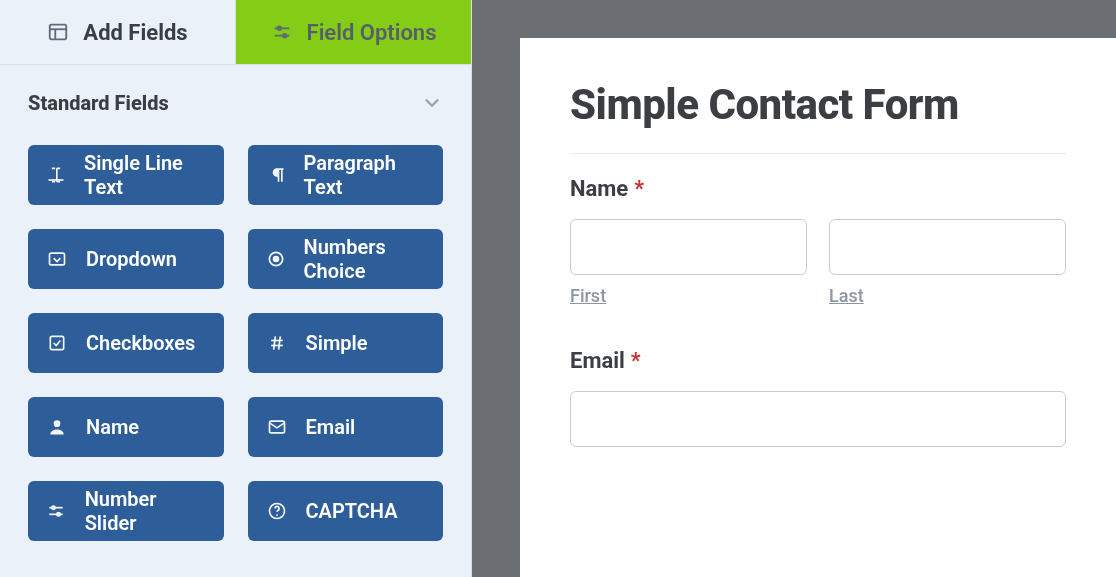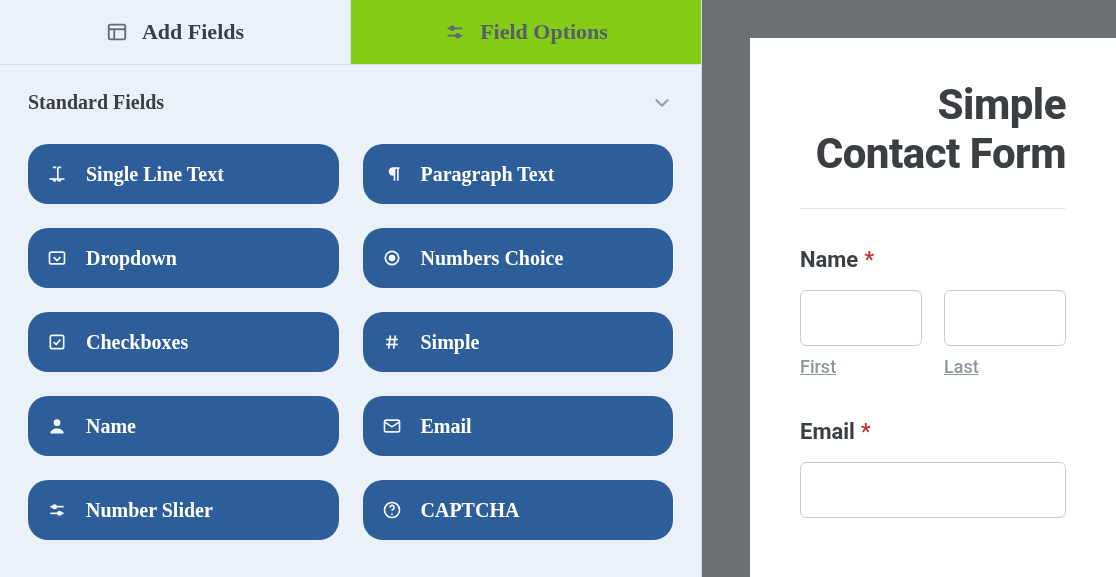--- a/index.html
+++ b/index.html
@@ -1,26 +1,25 @@
 <!DOCTYPE html>
 <html><head>
 <meta charset="utf-8">
 <style>
   * { box-sizing: border-box; margin: 0; padding: 0; }
   html, body { width: 1116px; height: 577px; font-family: -apple-system, BlinkMacSystemFont, "Segoe UI", Roboto, Helvetica, Arial, sans-serif; overflow: hidden; }
   body { display: flex; }
 
   .sidebar {
-    width: 702px;
+    width: 472px;
     height: 100%;
     background: #eaf1f9;
     border-right: 1px solid #d7dfe8;
     display: flex;
     flex-direction: column;
-    font-family: Liberation Serif, serif;
   }
   .tabstrip {
     display: flex;
     height: 65px;
     border-bottom: 1px solid #d7dfe8;
   }
   .tab {
     flex: 1;
     display: flex;
     align-items: center;
@@ -54,21 +53,21 @@
   .fields-grid {
     display: grid;
     grid-template-columns: 1fr 1fr;
     column-gap: 24px;
     row-gap: 24px;
     padding: 20px 28px 30px 28px;
   }
   .field-btn {
     height: 60px;
     background: #2e5e99;
-    border-radius: 20px;
+    border-radius: 6px;
     color: #fff;
     display: flex;
     align-items: center;
     gap: 18px;
     padding: 0 18px;
     font-size: 20px;
     font-weight: 600;
     cursor: grab;
   }
   .field-btn .ico { width:22px; height:22px; display:inline-flex; align-items:center; justify-content:center; opacity:.95;}
@@ -87,24 +86,23 @@
     right: 0;
     bottom: 0;
     background: #fff;
     padding: 42px 50px 0 50px;
   }
   .formtitle {
     font-size: 42px;
     font-weight: 800;
     color: #3b3f44;
     letter-spacing: -0.5px;
-    padding-bottom: 30px;
+    padding-bottom: 24px;
     border-bottom: 1px solid #e7e9ec;
-    margin-bottom: 38px;
-    text-align: right;
+    margin-bottom: 22px;
   }
   .flabel {
     font-size: 22px;
     font-weight: 700;
     color: #3b3f44;
     margin-bottom: 18px;
     margin-top: 9px;
   }
   .req { color: #c9302c; margin-left:6px; font-weight:600;}
   .namerow { display:flex; gap:22px; margin-bottom:10px;}

